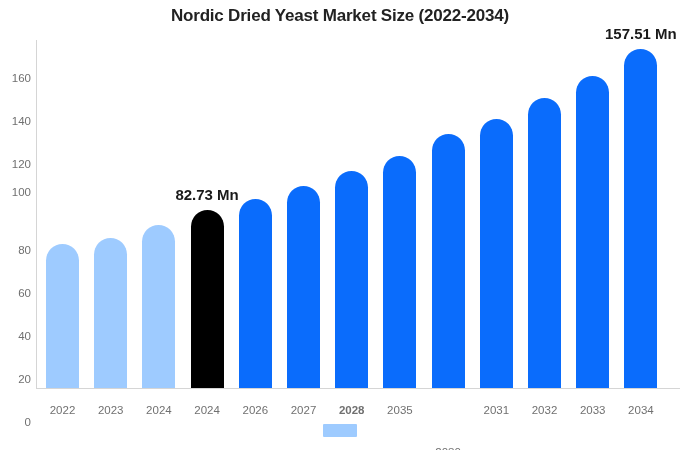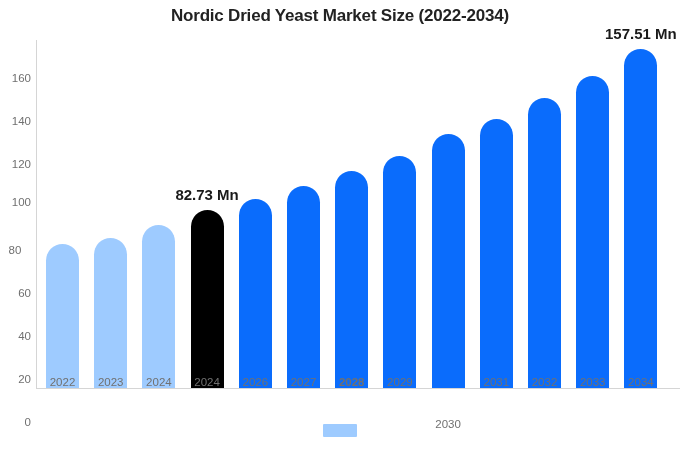--- a/index.html
+++ b/index.html
@@ -41,21 +41,21 @@
   }
   .bar{
     position:absolute;bottom:0;left:0;width:33px;
     border-radius:17px 17px 0 0;
   }
   .bar-label{
     position:absolute;left:50%;transform:translateX(-50%);
     white-space:nowrap;font-size:15px;font-weight:bold;color:#1a1a1a;
   }
   .x-tick{
-    position:absolute;top:376px;width:33px;text-align:center;
+    position:absolute;top:404px;width:33px;text-align:center;
     font-size:11.5px;color:#707070;
   }
 
   
   #legend{
     position:absolute;left:0;top:424px;width:680px;
     display:flex;align-items:center;justify-content:center;gap:9px;
   }
   #legend-swatch{width:34px;height:13px;border-radius:1px;}
   #legend-label{font-size:11.5px;color:#6b6b6b;}
@@ -65,22 +65,22 @@
 
 <div id="chart-root">
 
   <div id="chart-title">Nordic Dried Yeast Market Size (2022-2034)</div>
 
   <div id="y-ticks">
       <div class="y-tick" style="top: 344px;">0</div>
       <div class="y-tick" style="top: 301px;">20</div>
       <div class="y-tick" style="top: 258px;">40</div>
       <div class="y-tick" style="top: 215px;">60</div>
-      <div class="y-tick" style="top: 172px; text-align: center;">80</div>
-      <div class="y-tick" style="top: 124px;">100</div>
+      <div class="y-tick" style="top: 172px;">80</div>
+      <div class="y-tick" style="top: 114px;">100</div>
       <div class="y-tick" style="top: 86px; text-align: right;">120</div>
       <div class="y-tick" style="top: 43px;">140</div>
       <div class="y-tick" style="top: 0px;">160</div>
     </div>
 
   <div id="y-axis-line"></div>
   <div id="x-axis-line"></div>
 
   <div id="plot-area">
       <div class="bar-slot" style="left: 9px; height: 344px;">
@@ -130,19 +130,19 @@
     <span id="legend-swatch" style="background: rgb(158, 203, 255);"></span>
   </div>
 
 <div class="x-tick" style="left: 46px;">2022</div>
     <div class="x-tick" style="left: 94.2px;">2023</div>
     <div class="x-tick" style="left: 142.4px;">2024</div>
     <div class="x-tick" style="left: 190.6px;">2024</div>
     <div class="x-tick" style="left: 238.8px;">2026</div>
     <div class="x-tick" style="left: 287px;">2027</div>
     <div class="x-tick" style="left: 335.2px; font-weight: bold;">2028</div>
-    <div class="x-tick" style="left: 383.4px;">2029</div>
+    <div class="x-tick" style="left: 383.4px;">2035</div>
     <div class="x-tick" style="left: 431.6px; margin-top: 42px;">2030</div>
     <div class="x-tick" style="left: 479.8px;">2031</div>
     <div class="x-tick" style="left: 528px;">2032</div>
     <div class="x-tick" style="left: 576.2px;">2033</div>
     <div class="x-tick" style="left: 624.4px;">2034</div>
   </div>
 
 </body></html>

